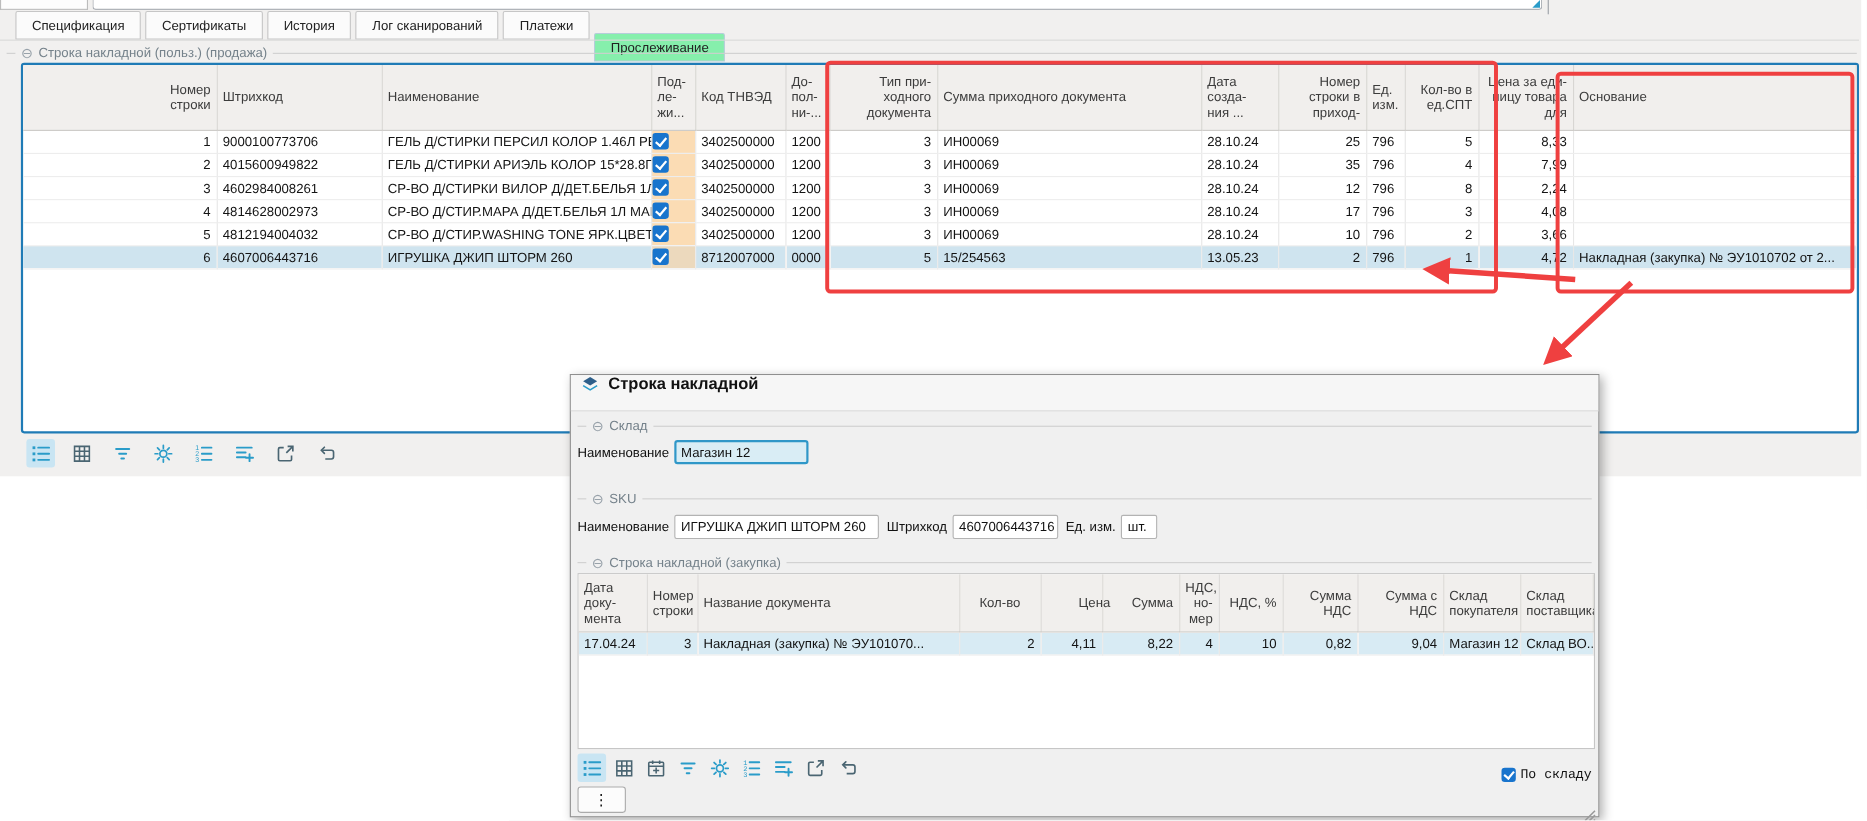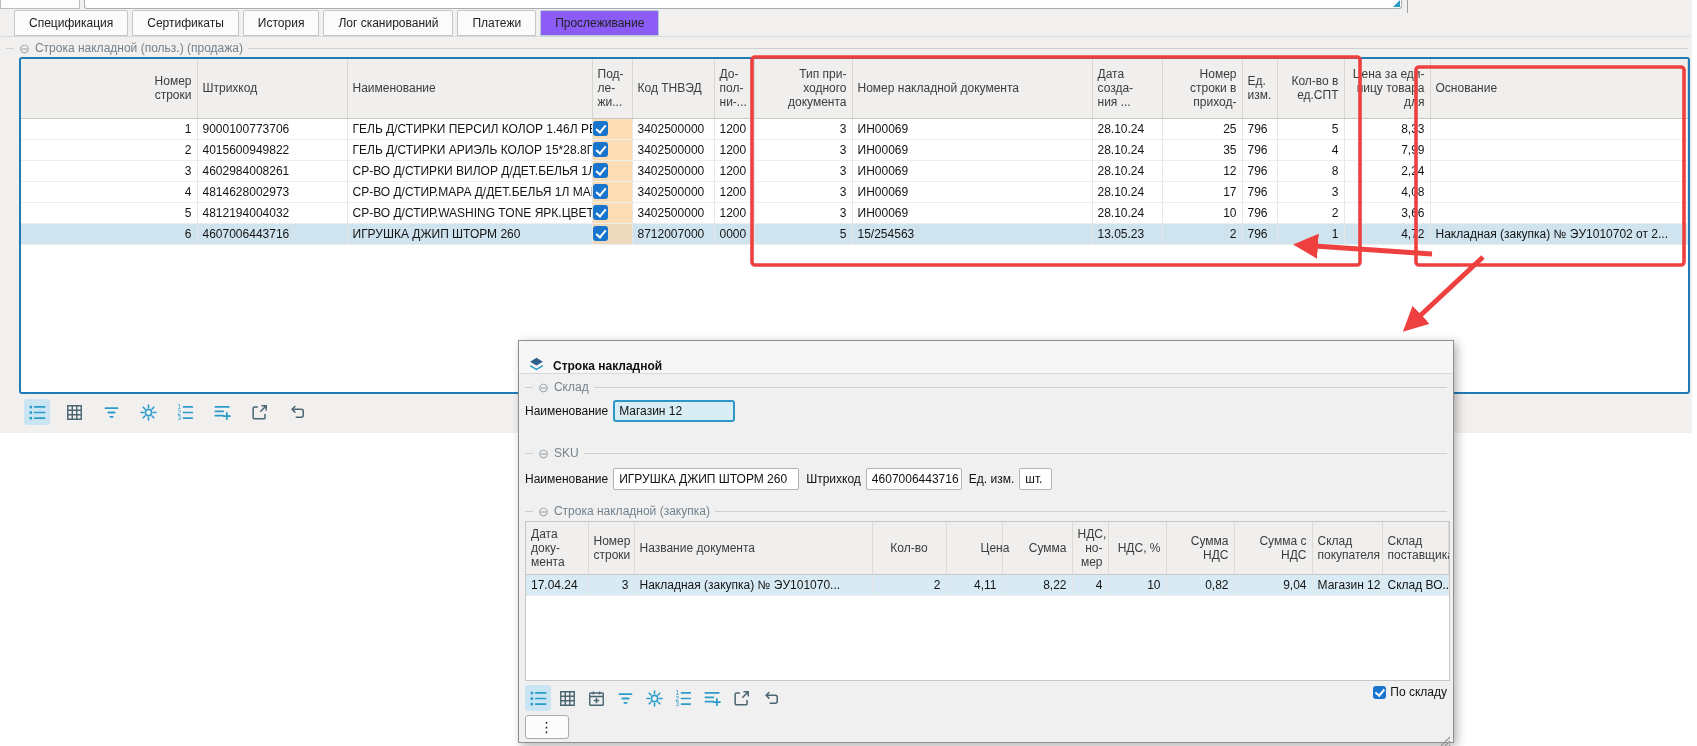--- a/index.html
+++ b/index.html
@@ -14,21 +14,21 @@
   .mem-grip { position:absolute; right:1px; bottom:1px; width:0; height:0;
               border-left:7px solid transparent; border-bottom:7px solid #2a9cc9; }
   .stub-tab { position:absolute; left:0; top:0; width:80px; height:9px; background:#fdfdfd;
               border:1px solid #bcbcbc; border-top:none; }
   .top-divider { position:absolute; left:1407px; top:0; width:1px; height:13px; background:#9aa0a6; }
 
   
   .tabs { position:absolute; left:14px; top:10px; height:26px; display:flex; gap:4px; }
   .tab { padding:0 14px; line-height:24px; height:26px; background:#fbfbfb; border:1px solid #c6c6c6;
          border-radius:2px 2px 0 0; color:#222; white-space:nowrap; }
-  .tab.active { background:#8b5cf6; border-color:#b6cdda; }
+  .tab.active { background:#86efac; border-color:#b6cdda;margin-top:20px; }
   .tabs-line { position:absolute; left:0; top:36px; width:1690px; height:1px; background:#d9d9d9; }
 
   
   .group-row { display:flex; align-items:center; gap:5px; color:#75828b; }
   .group-row .minus { font-size:13px; color:#98a2aa; line-height:1; }
   .group-row .pre-line { width:8px; border-top:1px solid #cfcfcf; }
   .group-row .post-line { flex:1; border-top:1px solid #cfcfcf; }
   .main-group-row { position:absolute; left:6px; top:41px; width:1682px; }
 
   
@@ -57,34 +57,34 @@
   .tbtn { width:26px; height:26px; display:flex; align-items:center; justify-content:center; border-radius:3px; }
   .tbtn.selected { background:#c9e5f3; }
 
   
   .annot { position:absolute; left:0; top:0; width:1697px; height:746px; pointer-events:none; z-index:40; }
 
   
   .dialog { position:absolute; left:518px; top:340px; width:936px; height:403px; background:#f0f0f0;
             border:1px solid #8f8f8f; box-shadow:3px 3px 9px rgba(0,0,0,.30); z-index:30; }
   .dialog-title { height:33px; background:#f6f6f6; border-bottom:1px solid #dadada; display:flex;
-                  align-items:flex-end; gap:8px; padding:0 9px; font-size:12px; font-weight:bold; color:#111; }
+                  align-items:flex-start; gap:8px; padding:0 9px; font-size:15px; font-weight:bold; color:#111; }
   .dlg-body { padding:0 6px; position:relative; height:369px; }
   .field-row { display:flex; align-items:center; color:#111; }
   .field-label { margin-right:5px; }
   .box-input { height:22px; background:#fff; border:1px solid #b3b3b3; border-radius:2px;
                padding:2px 5px; line-height:16px; white-space:nowrap; overflow:hidden; }
   .box-input.focused { border:2px solid #2f97c8; background:#d9edf5; border-radius:3px; padding:1px 4px; }
 
   .dlg-table-wrap { margin-top:3px; width:925px; height:160px; background:#fff; border:1px solid #c6c6c6; overflow:hidden; }
   #dlg-grid { width:923px; }
   #dlg-grid th { height:52px; border-right:1px solid #dcdad7; }
   #dlg-grid tr.selected td { background:#d8ebf4; }
 
-  .dlg-toolbar { margin-top:4px; height:26px; display:flex; align-items:flex-start; gap:3px; }
+  .dlg-toolbar { margin-top:4px; height:26px; display:flex; align-items:flex-end; gap:3px;font-family:Liberation Mono, monospace; }
   .dlg-toolbar .spacer { flex:1; }
   .by-wh { display:flex; align-items:center; gap:4px; color:#111; }
   .cbx.small { width:13px; height:13px; }
   .cbx.small::after { left:4px; top:1px; width:3.5px; height:7px; }
 
   .dlg-footer { margin-top:4px; display:flex; align-items:center; }
   .btn { height:24px; border:1px solid #ababab; background:#fcfcfc; border-radius:3px;
          display:flex; align-items:center; justify-content:center; gap:6px; padding:0 12px; color:#1a1a1a; }
   .btn .glyph { color:#5f6b73; font-size:13px; }
   .btn-more { width:44px; font-size:14px; letter-spacing:1px; }
@@ -148,21 +148,21 @@
             <th style="text-align: left;">Под-
 ле-
 жи...</th>
             <th style="text-align: left;">Код ТНВЭД</th>
             <th style="text-align: left;">До-
 пол-
 ни-...</th>
             <th style="text-align: right;">Тип при-
 ходного
 документа</th>
-            <th style="text-align: left;">Номер накладной документа</th>
+            <th style="text-align: left;">Сумма приходного документа</th>
             <th style="text-align: left;">Дата
 созда-
 ния ...</th>
             <th style="text-align: right;">Номер
 строки в
 приход-</th>
             <th style="text-align: left;">Ед.
 изм.</th>
             <th style="text-align: right;">Кол-во в
 ед.СПТ</th>

